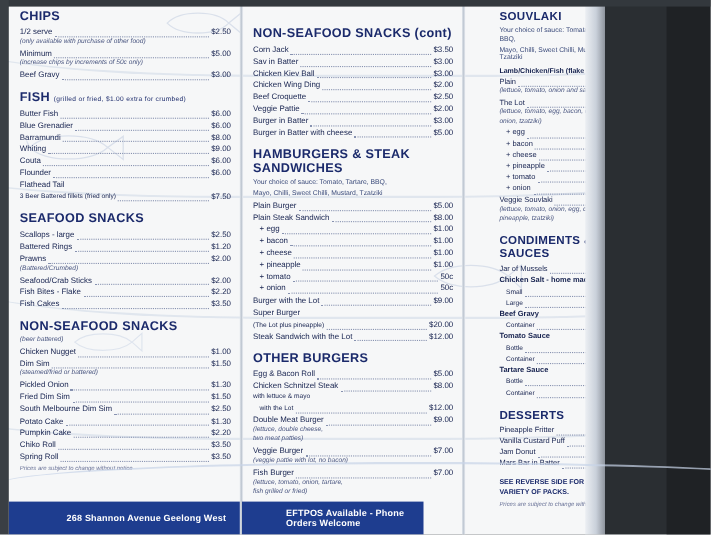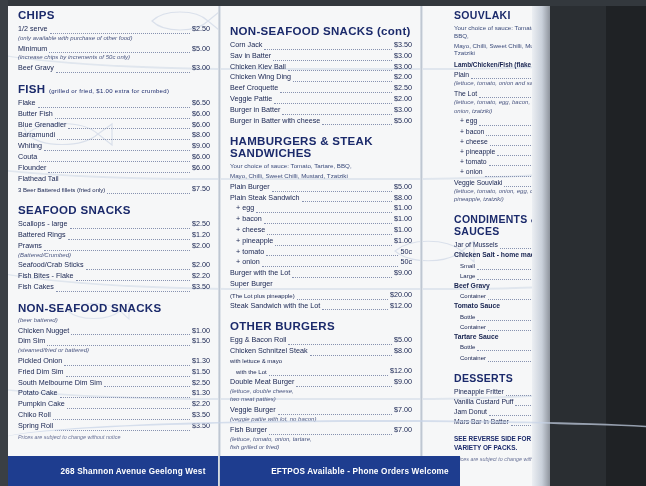--- a/index.html
+++ b/index.html
@@ -94,21 +94,21 @@
     position:absolute; left:0; bottom:0; width:646px; height:38px;
   }
   .banner-seg {
     position:absolute; bottom:0; height:30px;
     background:#1e3d8f;
     color:#ffffff;
     display:flex; align-items:center; justify-content:center;
     font-size:8.2px; font-weight:bold; letter-spacing:.2px;padding-left:40px;
   }
   #banner-left { left:8px;  width:210px; }
-  #banner-mid  { left:220px; width:240px; }
+  #banner-mid  { left:220px; width:165px; }
   #banner-right{ left:422px; width:128px; }
   .banner-wave {
     position:absolute; bottom:26px; left:0; width:760px; height:40px;
     border-top:2px solid #c8d4e8; border-radius:50%/20px; opacity:.7;
   }
   .curl {
     position:absolute; right:96px; top:0; width:18px; height:486px;
     background:linear-gradient(to right,#eceff3,#c9d0da 55%,#8e949d);
   }
 </style>
@@ -165,25 +165,20 @@
       <div class="row">
         <span class="nm">Beef Gravy</span>
         <span class="dots"></span>
         <span class="pr">$3.00</span>
       </div>
 
       <h2 class="sec">
         <span>FISH</span>
         <span style="font-size:6px;font-weight:normal;">(grilled or fried, $1.00 extra for crumbed)</span>
       </h2>
-      <div class="row">
-          <span class="nm">Flake</span>
-          <span class="dots"></span>
-          <span class="pr">$6.50</span>
-        </div>
       <div class="row">
           <span class="nm">Butter Fish</span>
           <span class="dots"></span>
           <span class="pr">$6.00</span>
         </div>
       <div class="row">
           <span class="nm">Blue Grenadier</span>
           <span class="dots"></span>
           <span class="pr">$6.00</span>
         </div>

